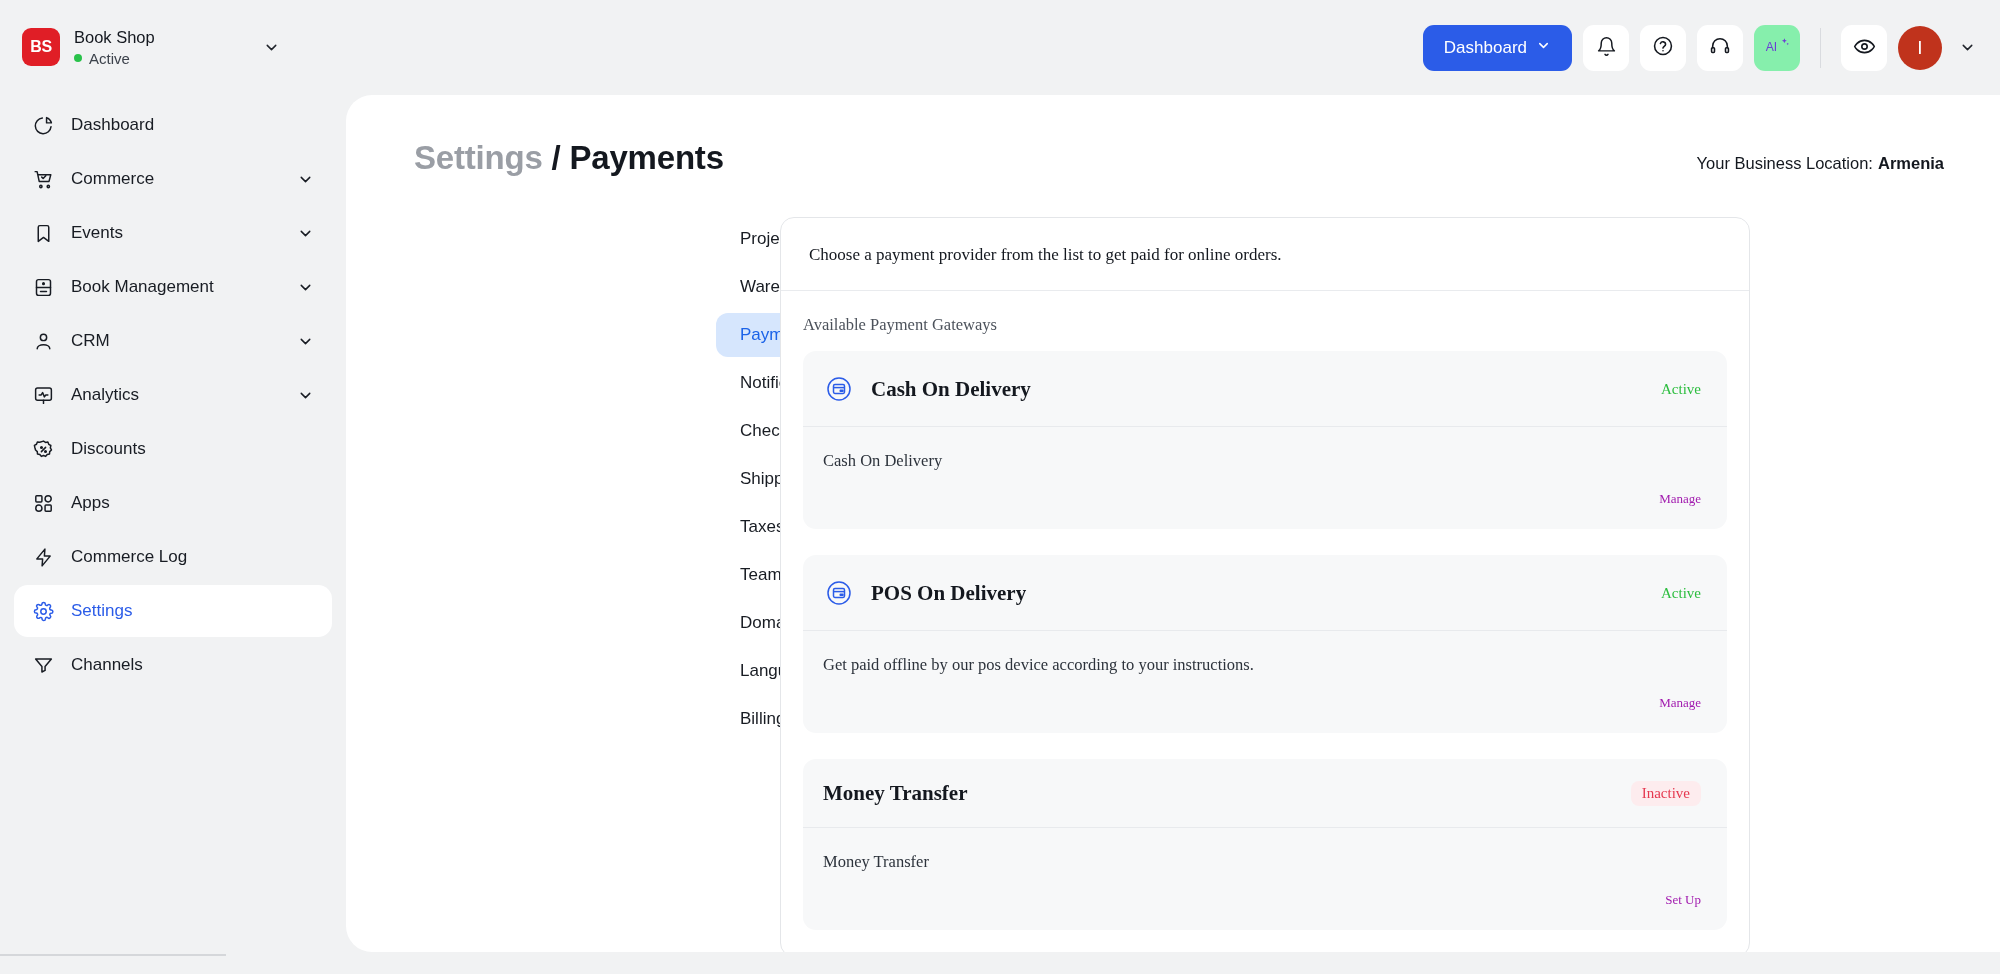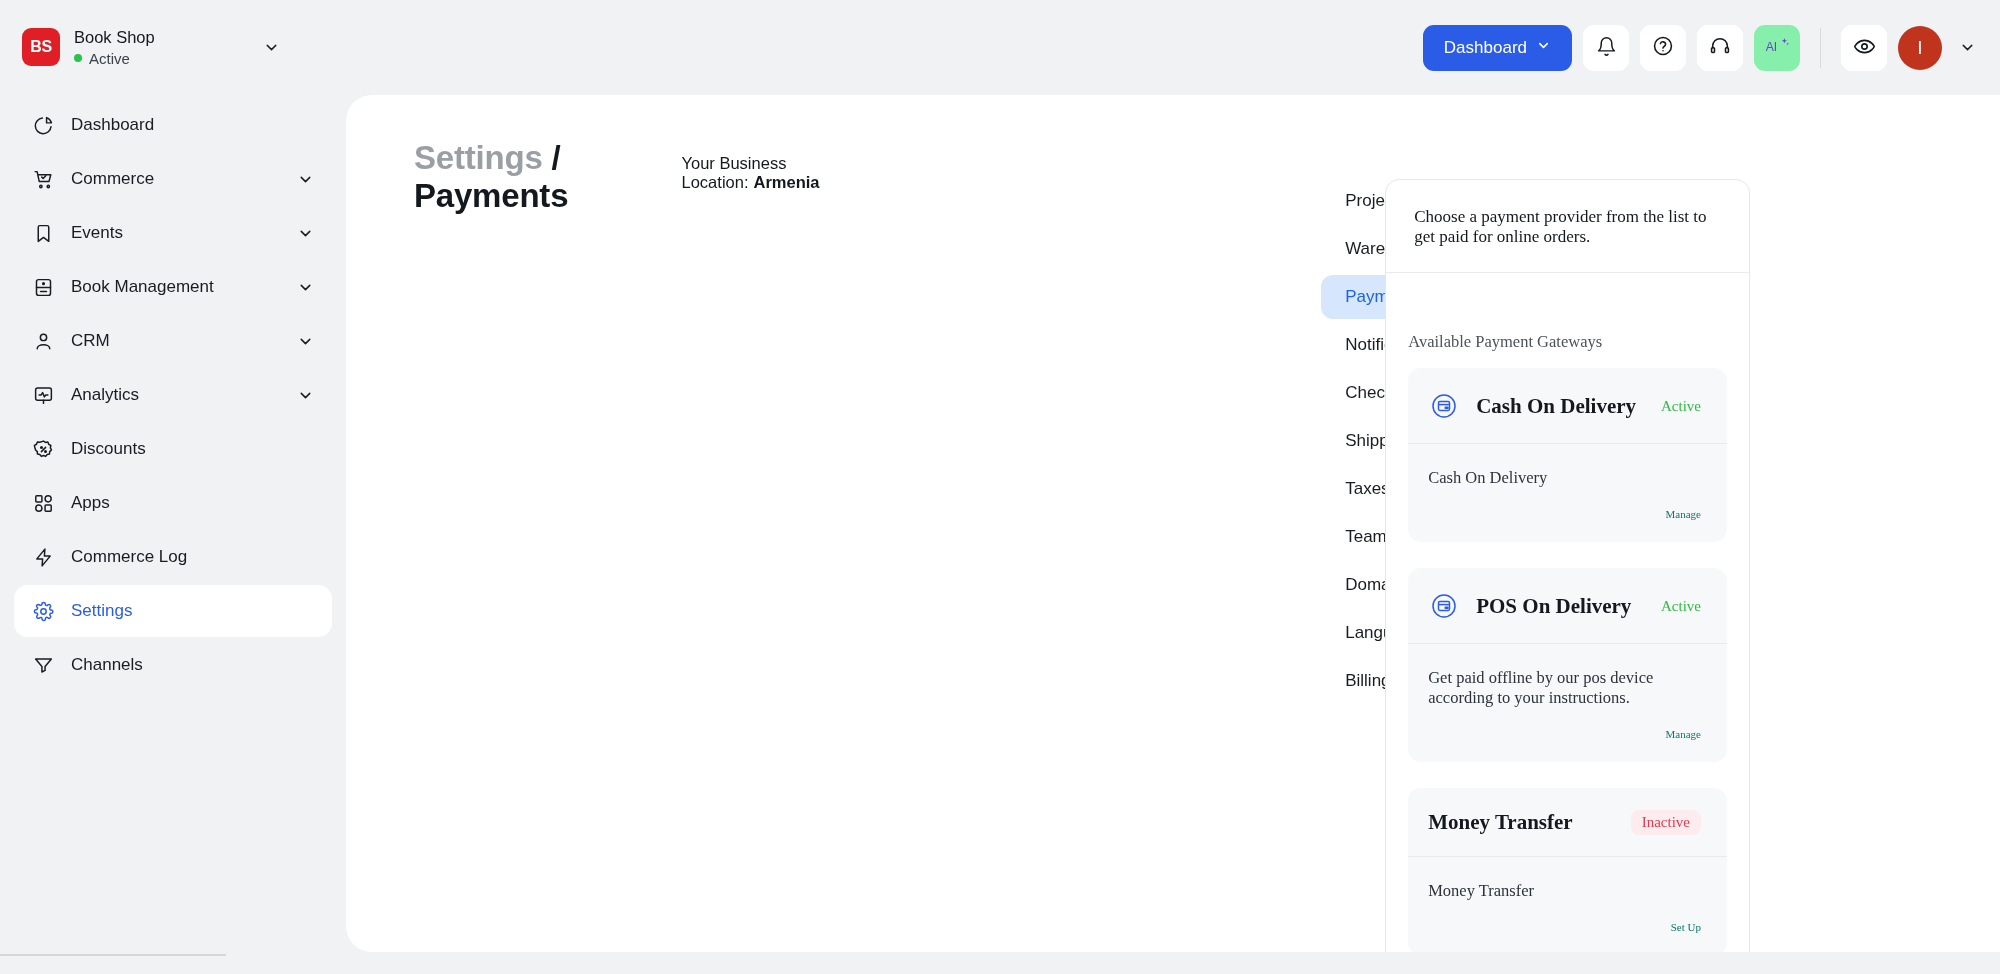--- a/index.html
+++ b/index.html
@@ -79,21 +79,21 @@
   .nav-item.active .nav-icon { color: #2b5ce8; }
 
   
   .panel {
     flex: 1 1 auto; min-width: 0;
     background: #ffffff;
     border-top-left-radius: 26px;
     border-bottom-left-radius: 26px;
     margin-bottom: 22px;
     padding: 44px 0 0 0;
-    display: flex; flex-direction: row;
+    display: flex; flex-direction: column;
     overflow: hidden;
   }
   .panel-head {
     display: flex; align-items: baseline;
     padding: 0 56px 0 68px;
   }
   .page-title { font-size: 33px; font-weight: bold; color: #14181f; letter-spacing: -0.2px; }
   .page-title .crumb-muted { color: #9a9ea5; }
   .biz-loc { margin-left: auto; font-size: 16.5px; color: #14181f; }
   .biz-loc b { font-weight: bold; margin-left: 5px; }
@@ -113,39 +113,39 @@
 
   
   .cards-col { flex: 1 1 auto; min-width: 0; padding-left: 50px; padding-right: 250px; font-family: Liberation Serif, serif; }
   .cards-card {
     border: 1px solid #e4e6e9; border-radius: 14px;
     background: #fff; overflow: hidden;
     min-height: 100%;
   }
   .cards-intro { padding: 27px 28px 25px 28px; font-size: 17px; color: #14181f; border-bottom: 1px solid #e9ebee; }
   .cards-body { padding: 24px 22px 0 22px; }
-  .cards-sub { font-size: 16.5px; color: #4c525b; margin-bottom: 16px; margin-top: 35px; }
+  .cards-sub { font-size: 16.5px; color: #4c525b; margin-bottom: 16px; }
 
   .gw {
     background: #f7f8f9; border-radius: 13px;
     margin-bottom: 26px;
   }
   .gw-head {
     display: flex; align-items: center; gap: 16px;
     padding: 22px 26px 21px 20px;
     border-bottom: 1px solid #e8eaed;
   }
   .gw-icon { width: 32px; height: 32px; flex: 0 0 32px; display: flex; align-items: center; justify-content: center; }
   .gw-name { font-size: 21px; font-weight: bold; color: #14181f; }
   .gw-status { margin-left: auto; font-size: 15px; }
   .gw-status.active { color: #2bbd3e; }
   .gw-status.inactive { color: #e5384f; background: #fdecee; padding: 4px 11px; border-radius: 8px; }
   .gw-desc { padding: 24px 26px 0 20px; font-size: 16.5px; color: #2d333c; }
   .gw-foot { padding: 20px 26px 22px 20px; display: flex; justify-content: flex-end; }
-  .gw-link { color: #0f766e; font-size: 11px; cursor: pointer; }
+  .gw-link { color: #a21caf; font-size: 13px; cursor: pointer; }
 
   .scroll-hint {
     position: absolute; left: 0px; bottom: 18px;
     width: 226px; height: 2px; background: #d5d7da;
   }
 </style>
 </head>
 <body>
 
 <div class="app">

